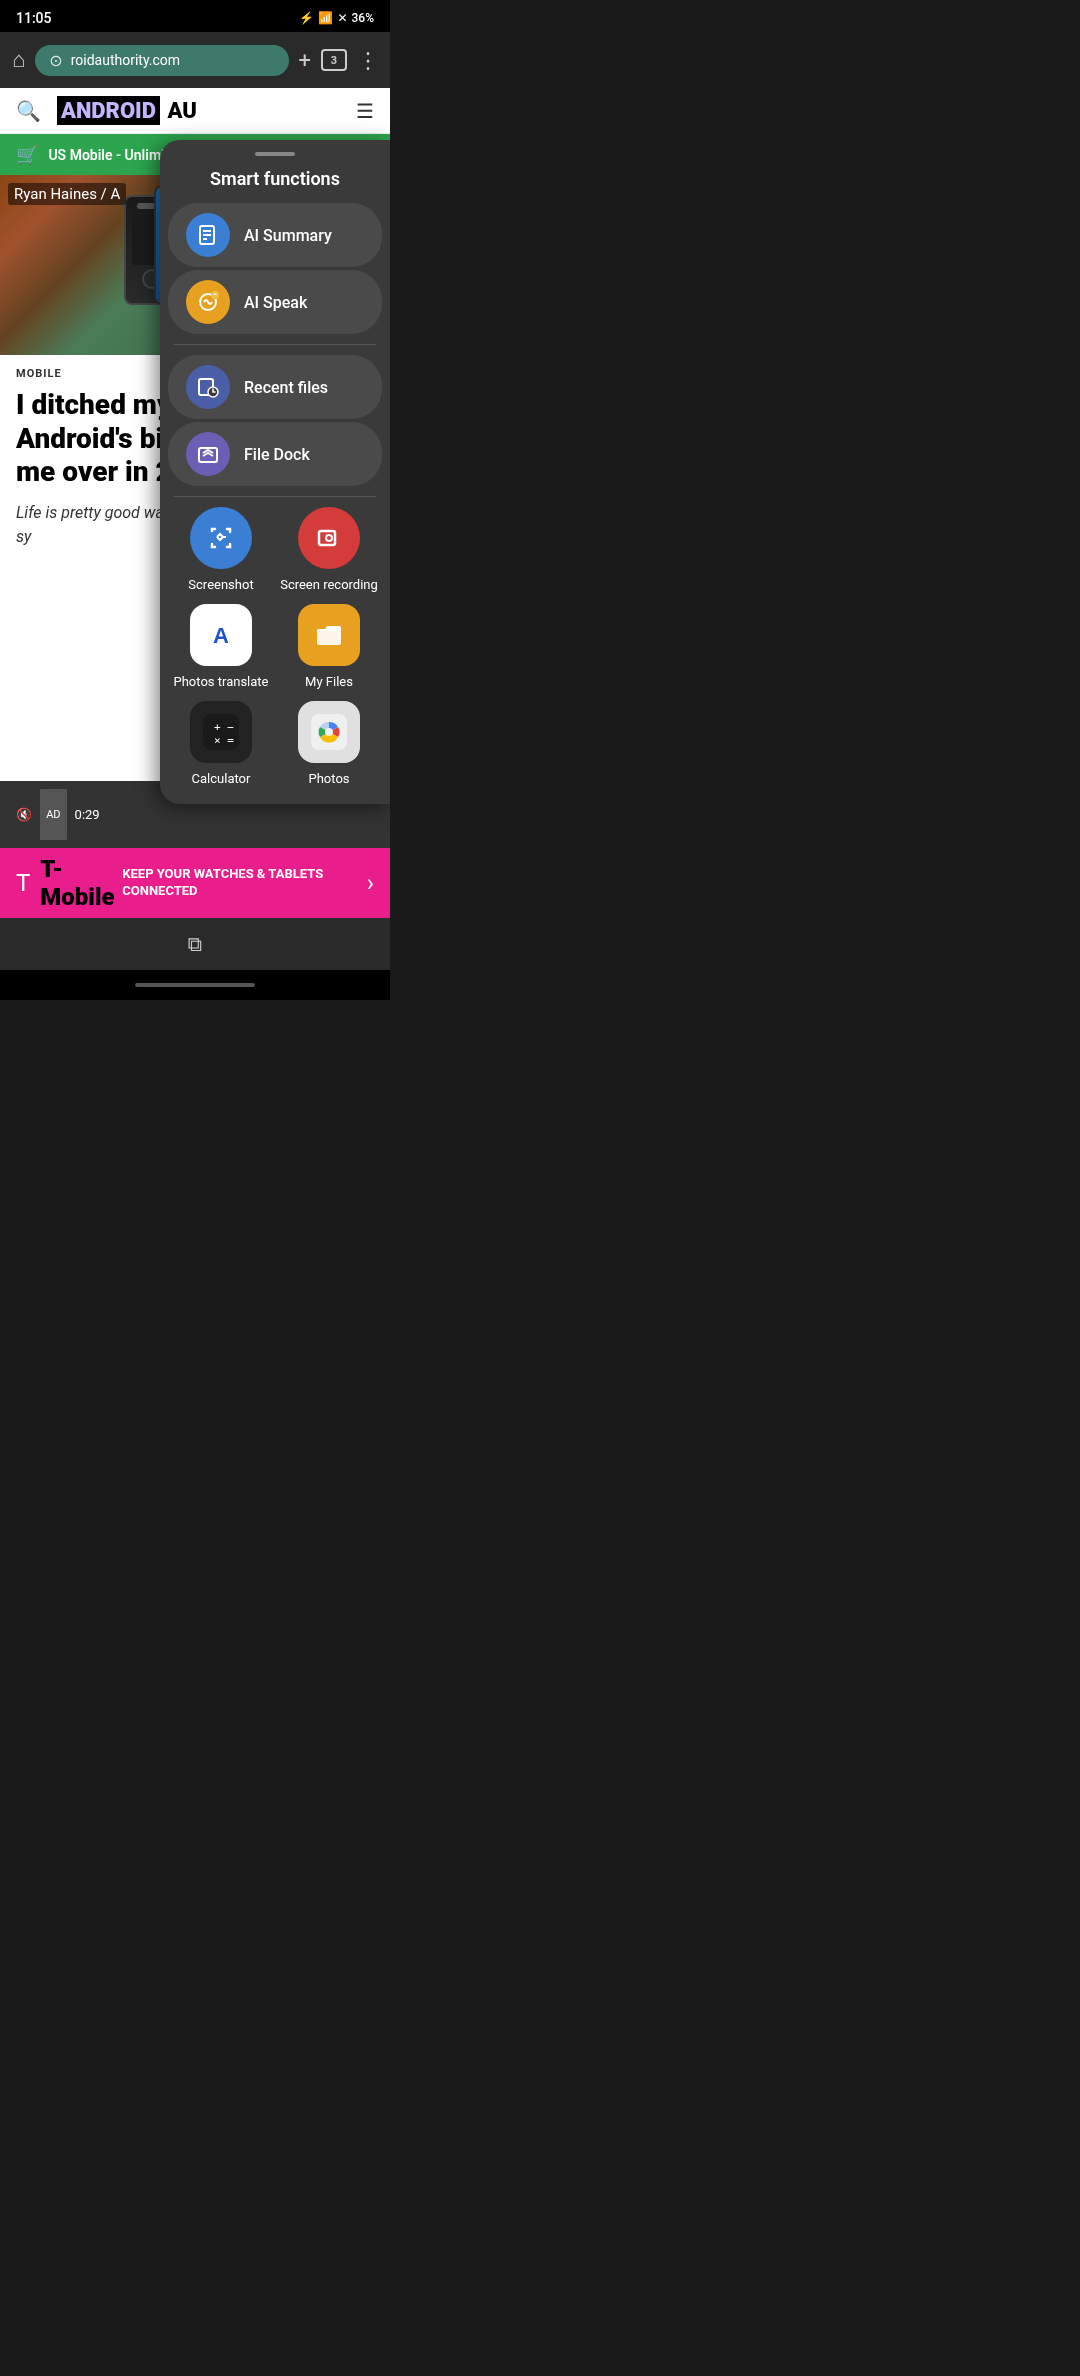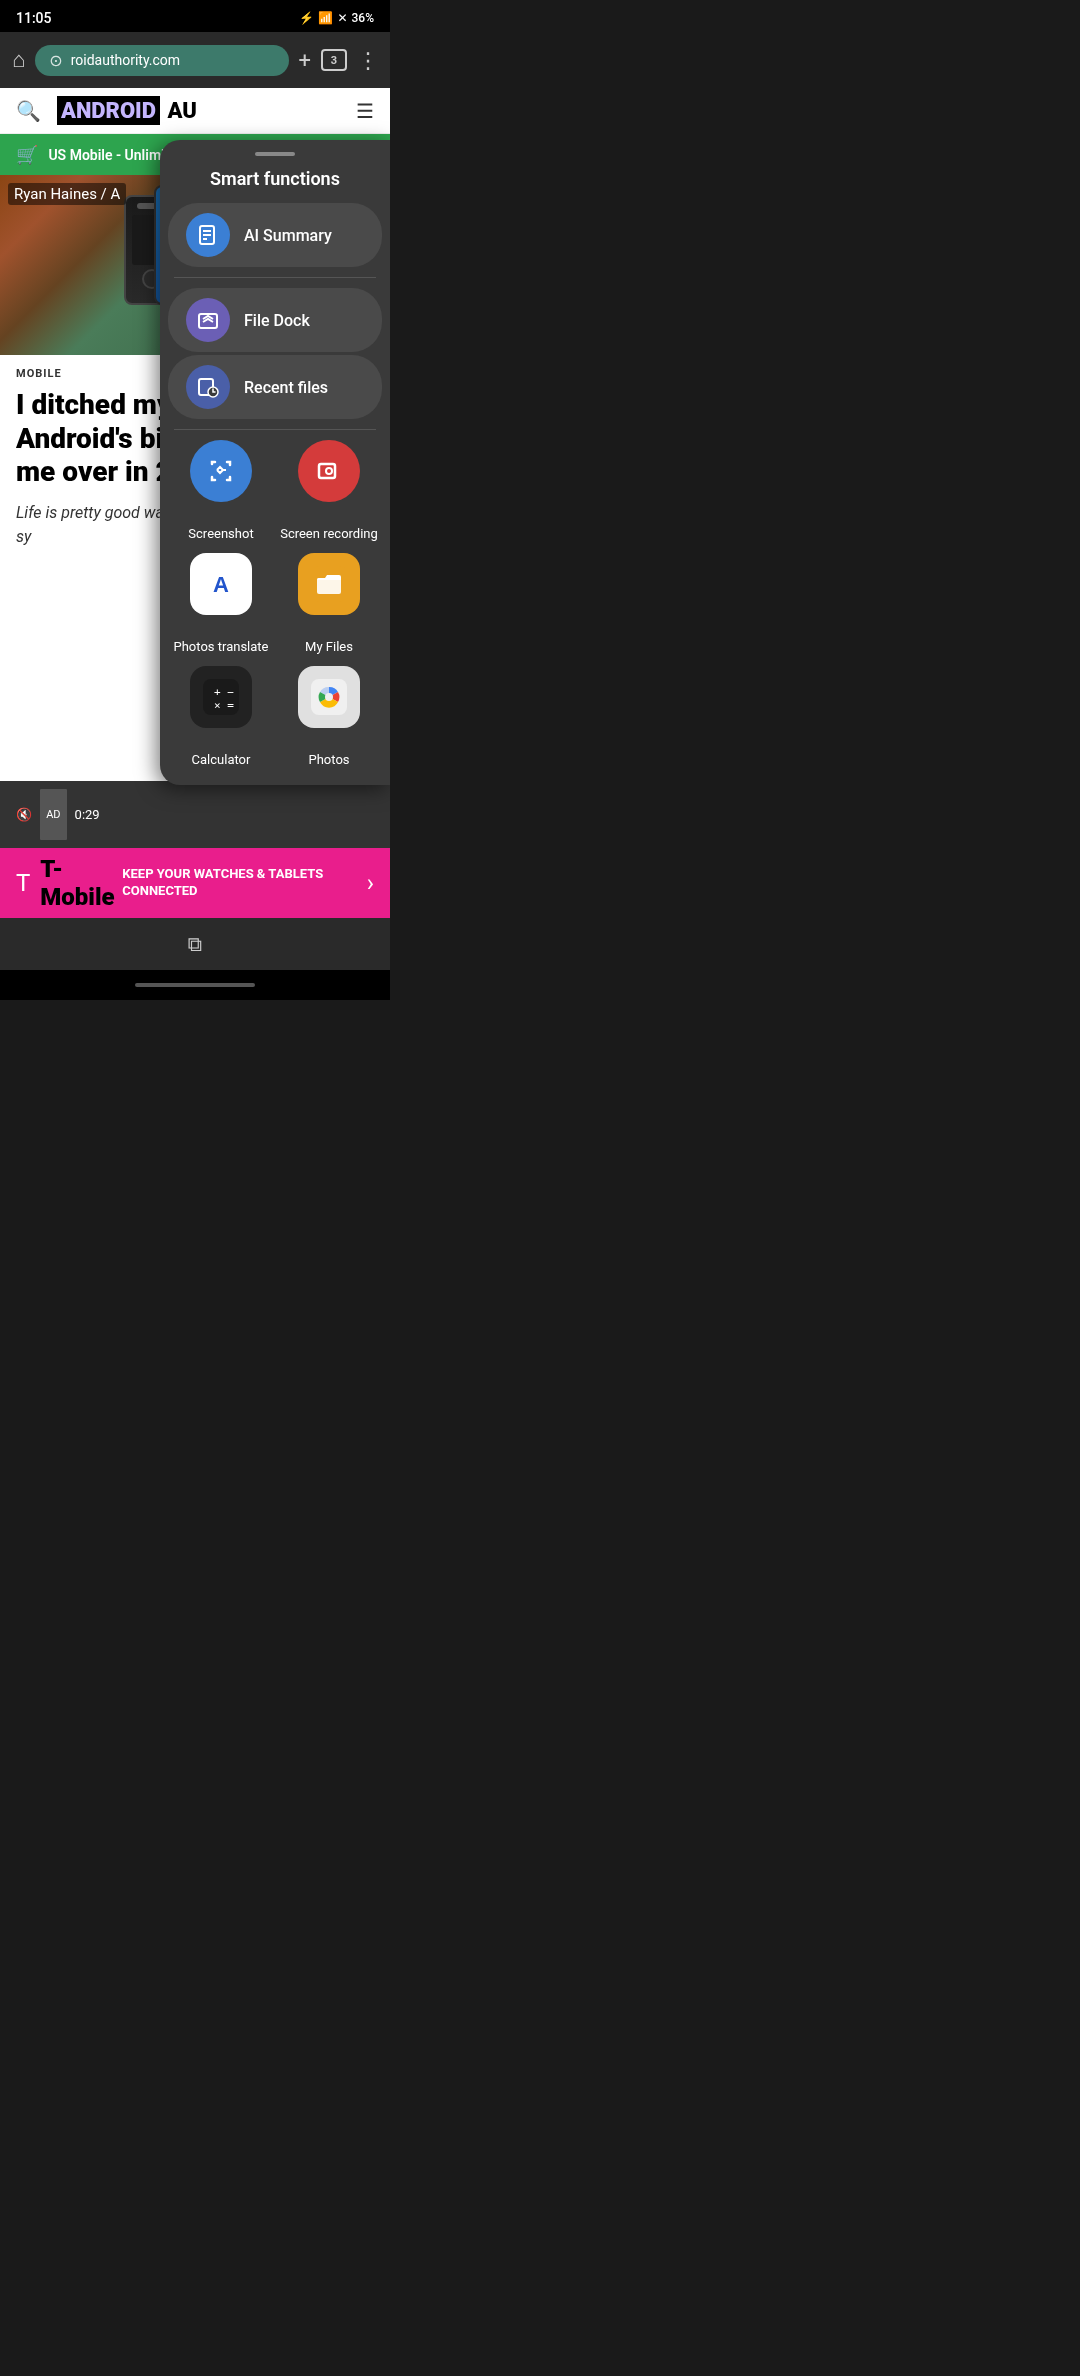--- a/index.html
+++ b/index.html
@@ -314,21 +314,21 @@
       display: grid;
       grid-template-columns: 1fr 1fr;
       gap: 10px;
       padding: 0 12px;
       margin-top: 4px;
     }
     .grid-item {
       display: flex;
       flex-direction: column;
       align-items: center;
-      gap: 24px;
+      gap: 8px;
       cursor: pointer;
     }
     .grid-icon {
       width: 62px;
       height: 62px;
       border-radius: 50%;
       display: flex;
       align-items: center;
       justify-content: center;
       font-size: 26px;
@@ -468,43 +468,54 @@
       <svg width="24" height="24" viewBox="0 0 24 24" fill="white">
         <rect x="4" y="3" width="14" height="18" rx="2" fill="none" stroke="white" stroke-width="2"></rect>
         <line x1="7" y1="8" x2="15" y2="8" stroke="white" stroke-width="2"></line>
         <line x1="7" y1="12" x2="15" y2="12" stroke="white" stroke-width="2"></line>
         <line x1="7" y1="16" x2="11" y2="16" stroke="white" stroke-width="2"></line>
       </svg>
     </div>
     <span class="item-label">AI Summary</span>
   </div>
 
+  <div class="smart-item">
+    <div class="item-icon icon-orange">
+      <svg width="24" height="24" viewBox="0 0 24 24" fill="white">
+        <circle cx="12" cy="12" r="8" fill="none" stroke="white" stroke-width="2"></circle>
+        <path d="M8 12 Q10 8 12 12 Q14 16 16 12" stroke="white" stroke-width="2" fill="none"></path>
+        <circle cx="19" cy="5" r="4" fill="#f0c040"></circle>
+        <path d="M17 5 L19 3 L21 5" fill="white"></path>
+      </svg>
+    </div>
+    <span class="item-label">AI Speak</span>
+  </div>
 
   <div class="panel-divider"></div>
+
+  <div class="smart-item">
+    <div class="item-icon icon-purple2">
+      <svg width="24" height="24" viewBox="0 0 24 24" fill="white">
+        <rect x="3" y="4" width="14" height="16" rx="2" fill="none" stroke="white" stroke-width="2"></rect>
+        <circle cx="17" cy="17" r="5" fill="#3a3a3a" stroke="white" stroke-width="1.5"></circle>
+        <path d="M17 14 L17 17 L19 17" stroke="white" stroke-width="1.5" fill="none" stroke-linecap="round"></path>
+      </svg>
+    </div>
+    <span class="item-label">Recent files</span>
+  </div>
 
   <div class="smart-item">
     <div class="item-icon icon-purple">
       <svg width="24" height="24" viewBox="0 0 24 24" fill="white">
         <rect x="3" y="6" width="18" height="14" rx="2" fill="none" stroke="white" stroke-width="2"></rect>
         <path d="M7 11 L12 8 L17 11" stroke="white" stroke-width="2" fill="none"></path>
         <path d="M7 14 L12 11 L17 14" stroke="white" stroke-width="2" fill="none"></path>
       </svg>
     </div>
     <span class="item-label">File Dock</span>
-  </div>
-
-  <div class="smart-item">
-    <div class="item-icon icon-purple2">
-      <svg width="24" height="24" viewBox="0 0 24 24" fill="white">
-        <rect x="3" y="4" width="14" height="16" rx="2" fill="none" stroke="white" stroke-width="2"></rect>
-        <circle cx="17" cy="17" r="5" fill="#3a3a3a" stroke="white" stroke-width="1.5"></circle>
-        <path d="M17 14 L17 17 L19 17" stroke="white" stroke-width="1.5" fill="none" stroke-linecap="round"></path>
-      </svg>
-    </div>
-    <span class="item-label">Recent files</span>
   </div>
 
   <div class="panel-divider"></div>
 
   <div class="smart-grid">
 
     <div class="grid-item">
       <div class="grid-icon grid-icon-blue">
         <svg width="30" height="30" viewBox="0 0 30 30" fill="white">
           <path d="M6 8 L6 6 L9 6" stroke="white" stroke-width="2.5" fill="none" stroke-linecap="round"></path>

